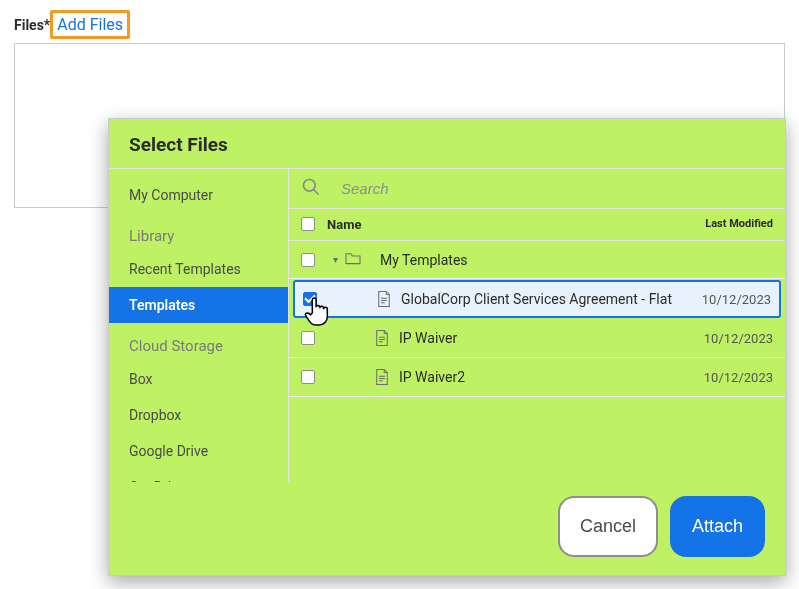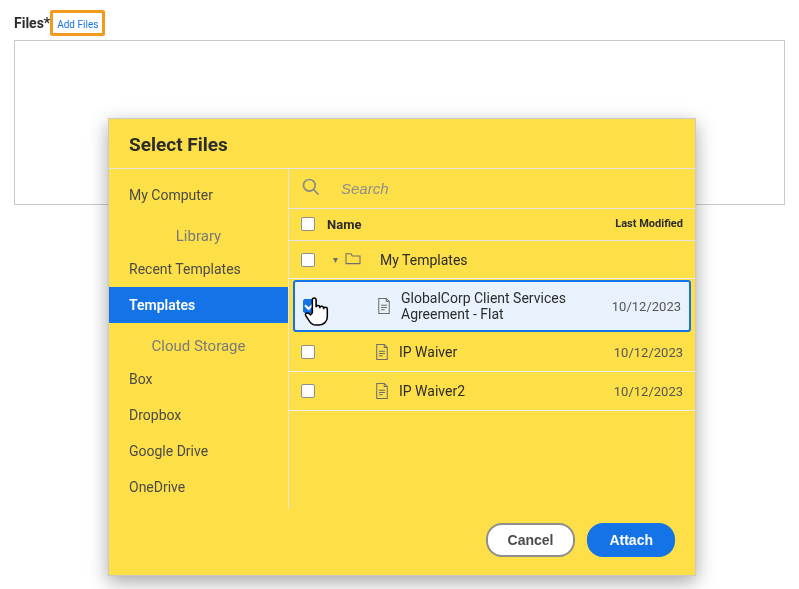--- a/index.html
+++ b/index.html
@@ -30,35 +30,35 @@
       font-size: 14px;
       color: #2c2c2c;
     }
     .add-files-wrap {
       border: 3px solid #f29b1e;
       padding: 2px 4px;
       border-radius: 2px;
     }
     .add-files-link {
       color: #1473e6;
-      font-size: 10px;
+      font-size: 16px;
       cursor: pointer;
     }
     .files-dropzone {
       border: 1px solid #cacaca;
       height: 165px;
       background: #fff;
     }
     .dialog {
       position: absolute;
       left: 108px;
       top: 118px;
-      width: 588px;
+      width: 678px;
       height: 458px;
-      background: #fde047;
+      background: #bef264;
       border: 1px solid #cacaca;
       box-shadow: 0 6px 18px rgba(0,0,0,0.35);
       display: flex;
       flex-direction: column;
     }
     .dialog-title {
       font-size: 19px;
       font-weight: 700;
       padding: 14px 20px 12px;
       color: #2c2c2c;
@@ -80,21 +80,20 @@
       font-size: 14px;
       cursor: pointer;
       color: #4b4b4b;
     }
     .sidebar-group-head {
       color: #7a7a7a;
       font-size: 15px;
       cursor: default;
       padding-top: 14px;
       padding-bottom: 6px;
-      text-align: center;
     }
     .sidebar-item.active {
       background: #1473e6;
       color: #fff;
       font-weight: 600;
     }
     .main {
       flex: 1;
       display: flex;
       flex-direction: column;
@@ -233,24 +232,24 @@
       border-width: 0 2px 2px 0;
       transform: rotate(45deg) translate(-1px,-1px);
     }
     .dialog-footer {
       display: flex;
       justify-content: flex-end;
       gap: 12px;
       padding: 14px 20px 18px;
     }
     .btn {
-      padding: 7px 20px;
+      padding: 18px 20px;
       border-radius: 16px;
-      font-size: 14px;
-      font-weight: 700;
+      font-size: 18px;
+      font-weight: 400;
       cursor: pointer;
       border: 2px solid transparent;
     }
     .btn-cancel {
       background: #fff;
       color: #4b4b4b;
       border-color: #8e8e8e;
     }
     .btn-primary {
       background: #1473e6;

